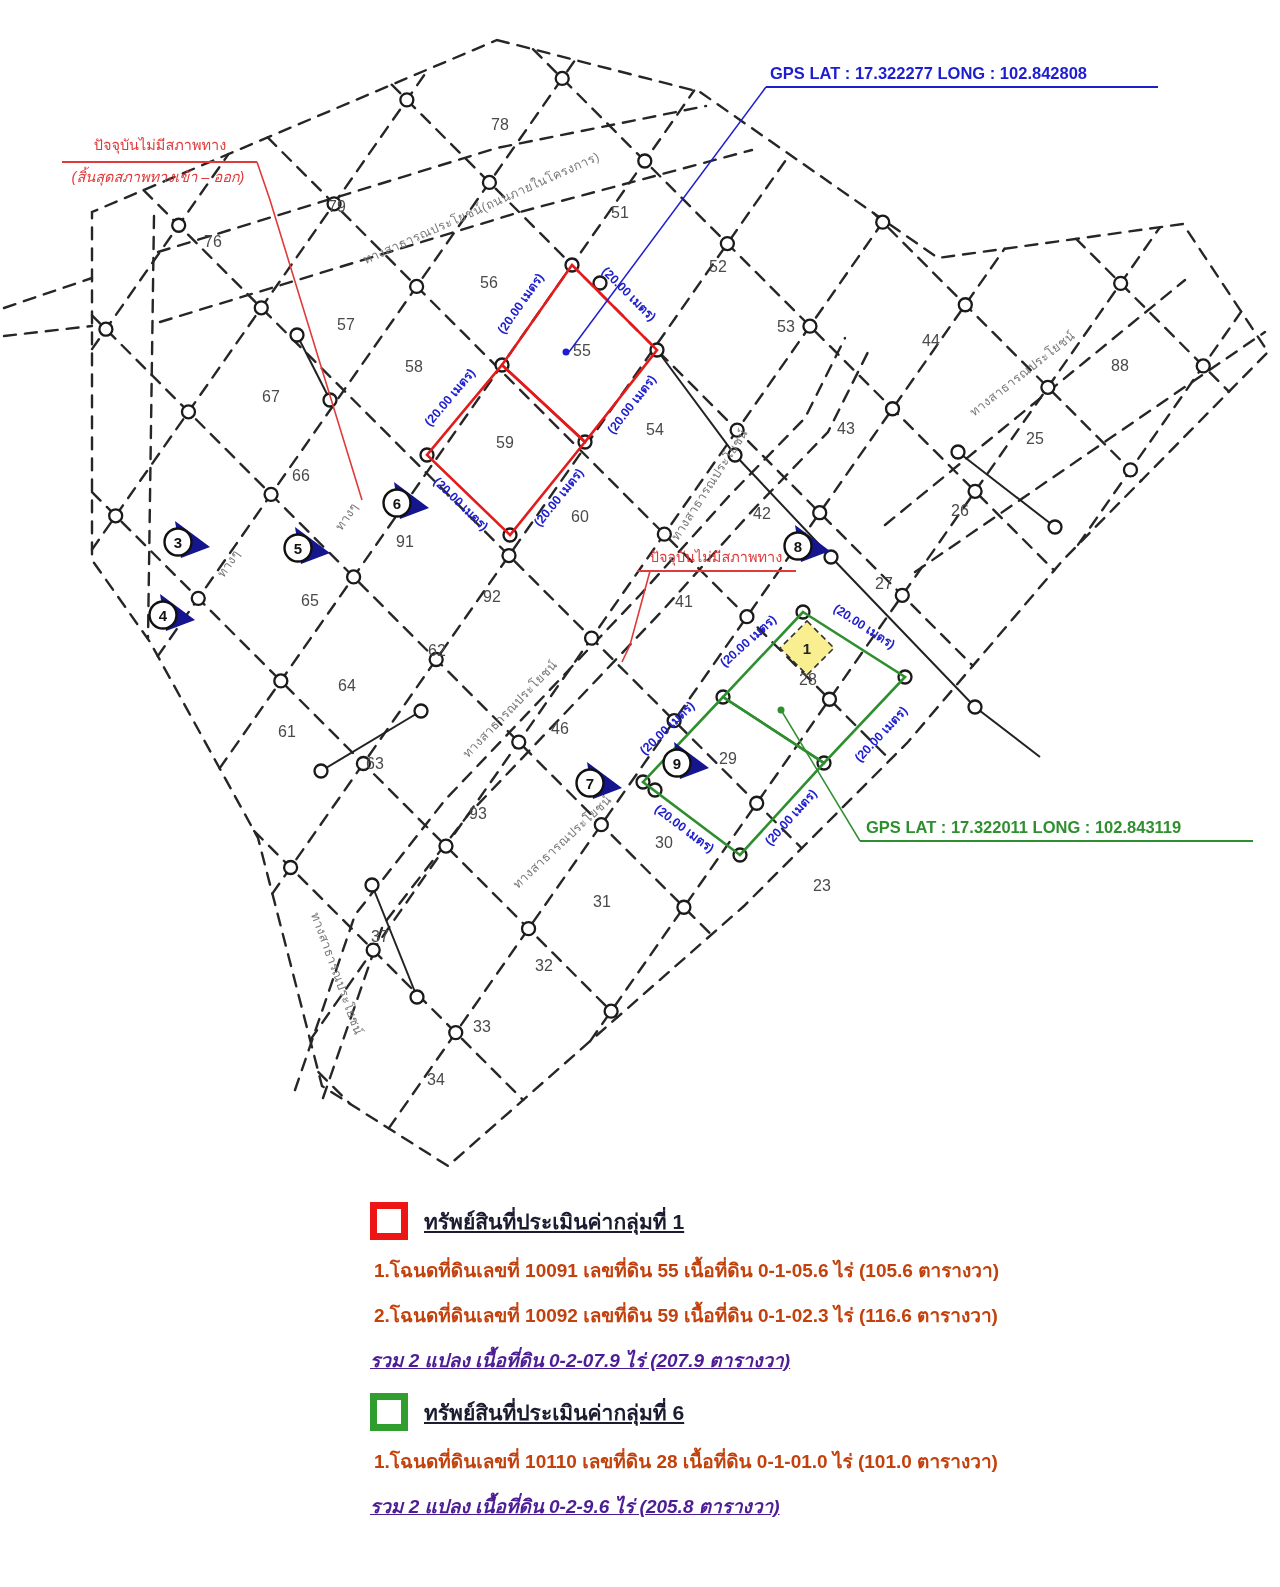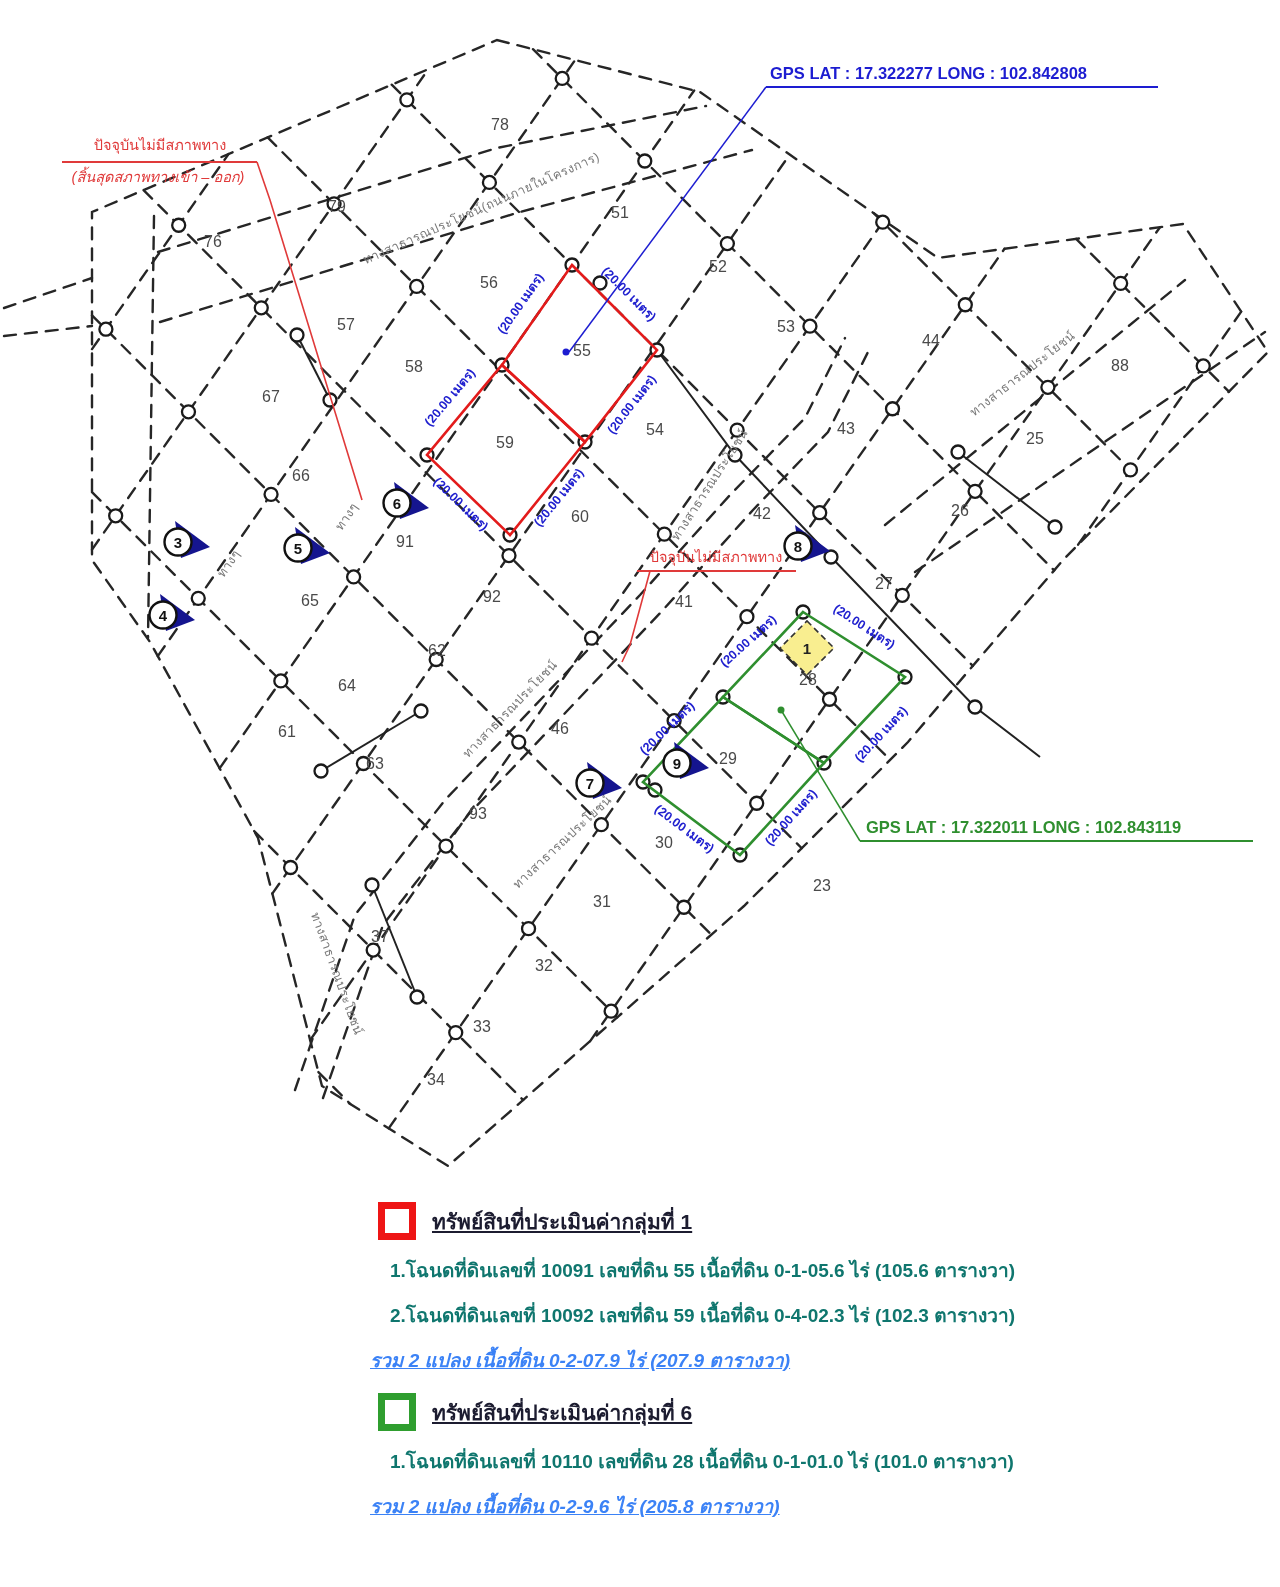--- a/index.html
+++ b/index.html
@@ -2,25 +2,25 @@
 <html><head>
 <meta charset="utf-8">
 <style>
   html,body{margin:0;padding:0;}
   body{
     width:1280px;height:1587px;background:#ffffff;position:relative;overflow:hidden;
     font-family:"Liberation Sans","DejaVu Sans",sans-serif;
   }
   #map{position:absolute;left:0;top:0;}
   .legend{position:absolute;left:370px;top:1194px;width:900px;}
-  .lg-head{display:flex;align-items:center;gap:16px;margin:8px 0 14px 8px;}
+  .lg-head{display:flex;align-items:center;gap:16px;margin:8px 0 14px 0;}
   .swatch{width:24px;height:24px;border:7px solid #ee1515;background:#fff;display:inline-block;}
   .lg-title{font-size:21px;font-weight:bold;text-decoration:underline;color:#1c1c30;}
-  .lg-item{font-size:19px;font-weight:bold;color:#0f766e;margin:15px 0 15px 20px;}
-  .lg-total{font-size:19px;font-weight:bold;font-style:italic;text-decoration:underline;color:#3b82f6;margin:12px 0 18px 0;}
+  .lg-item{font-size:19px;font-weight:bold;color:#c2410c;margin:15px 0 15px 4px;}
+  .lg-total{font-size:19px;font-weight:bold;font-style:italic;text-decoration:underline;color:#4c1d95;margin:12px 0 18px 0;}
   .lg-group{margin-bottom:6px;}
 </style>
 </head>
 <body>
 
 <svg id="map" width="1280" height="1190" viewBox="0 0 1280 1190">
     <g>
       <line x1="318.3999999999999" y1="1072.0499999999997" x2="350.35000000000036" y2="1104.0000000000002" stroke="#262626" stroke-width="2.4" stroke-dasharray="12 9" fill="none" stroke-linecap="round"></line>
       <line x1="254.16477272727263" y1="831.0397727272726" x2="523.1312949640288" y2="1100.0062949640287" stroke="#262626" stroke-width="2.4" stroke-dasharray="12 9" fill="none" stroke-linecap="round"></line>
       <line x1="92.00000000000003" y1="492.0999999999999" x2="617.2417266187051" y2="1017.341726618705" stroke="#262626" stroke-width="2.4" stroke-dasharray="12 9" fill="none" stroke-linecap="round"></line>
@@ -248,21 +248,21 @@
     </g>
   </svg>
 
 <div class="legend">
   <div class="lg-group">
     <div class="lg-head">
       <span class="swatch" style="border-color: rgb(238, 21, 21);"></span>
       <span class="lg-title">ทรัพย์สินที่ประเมินค่ากลุ่มที่ 1</span>
     </div>
     <div class="lg-item">1.โฉนดที่ดินเลขที่ 10091 เลขที่ดิน 55 เนื้อที่ดิน 0-1-05.6 ไร่ (105.6 ตารางวา)</div>
-    <div class="lg-item">2.โฉนดที่ดินเลขที่ 10092 เลขที่ดิน 59 เนื้อที่ดิน 0-4-02.3 ไร่ (102.3 ตารางวา)</div>
+    <div class="lg-item">2.โฉนดที่ดินเลขที่ 10092 เลขที่ดิน 59 เนื้อที่ดิน 0-1-02.3 ไร่ (116.6 ตารางวา)</div>
     <div class="lg-total">รวม 2 แปลง เนื้อที่ดิน 0-2-07.9 ไร่ (207.9 ตารางวา)</div>
   </div>
   <div class="lg-group">
     <div class="lg-head">
       <span class="swatch" style="border-color: rgb(47, 158, 47);"></span>
       <span class="lg-title">ทรัพย์สินที่ประเมินค่ากลุ่มที่ 6</span>
     </div>
     <div class="lg-item">1.โฉนดที่ดินเลขที่ 10110 เลขที่ดิน 28 เนื้อที่ดิน 0-1-01.0 ไร่ (101.0 ตารางวา)</div>
     <div class="lg-total">รวม 2 แปลง เนื้อที่ดิน 0-2-9.6 ไร่ (205.8 ตารางวา)</div>
   </div>

